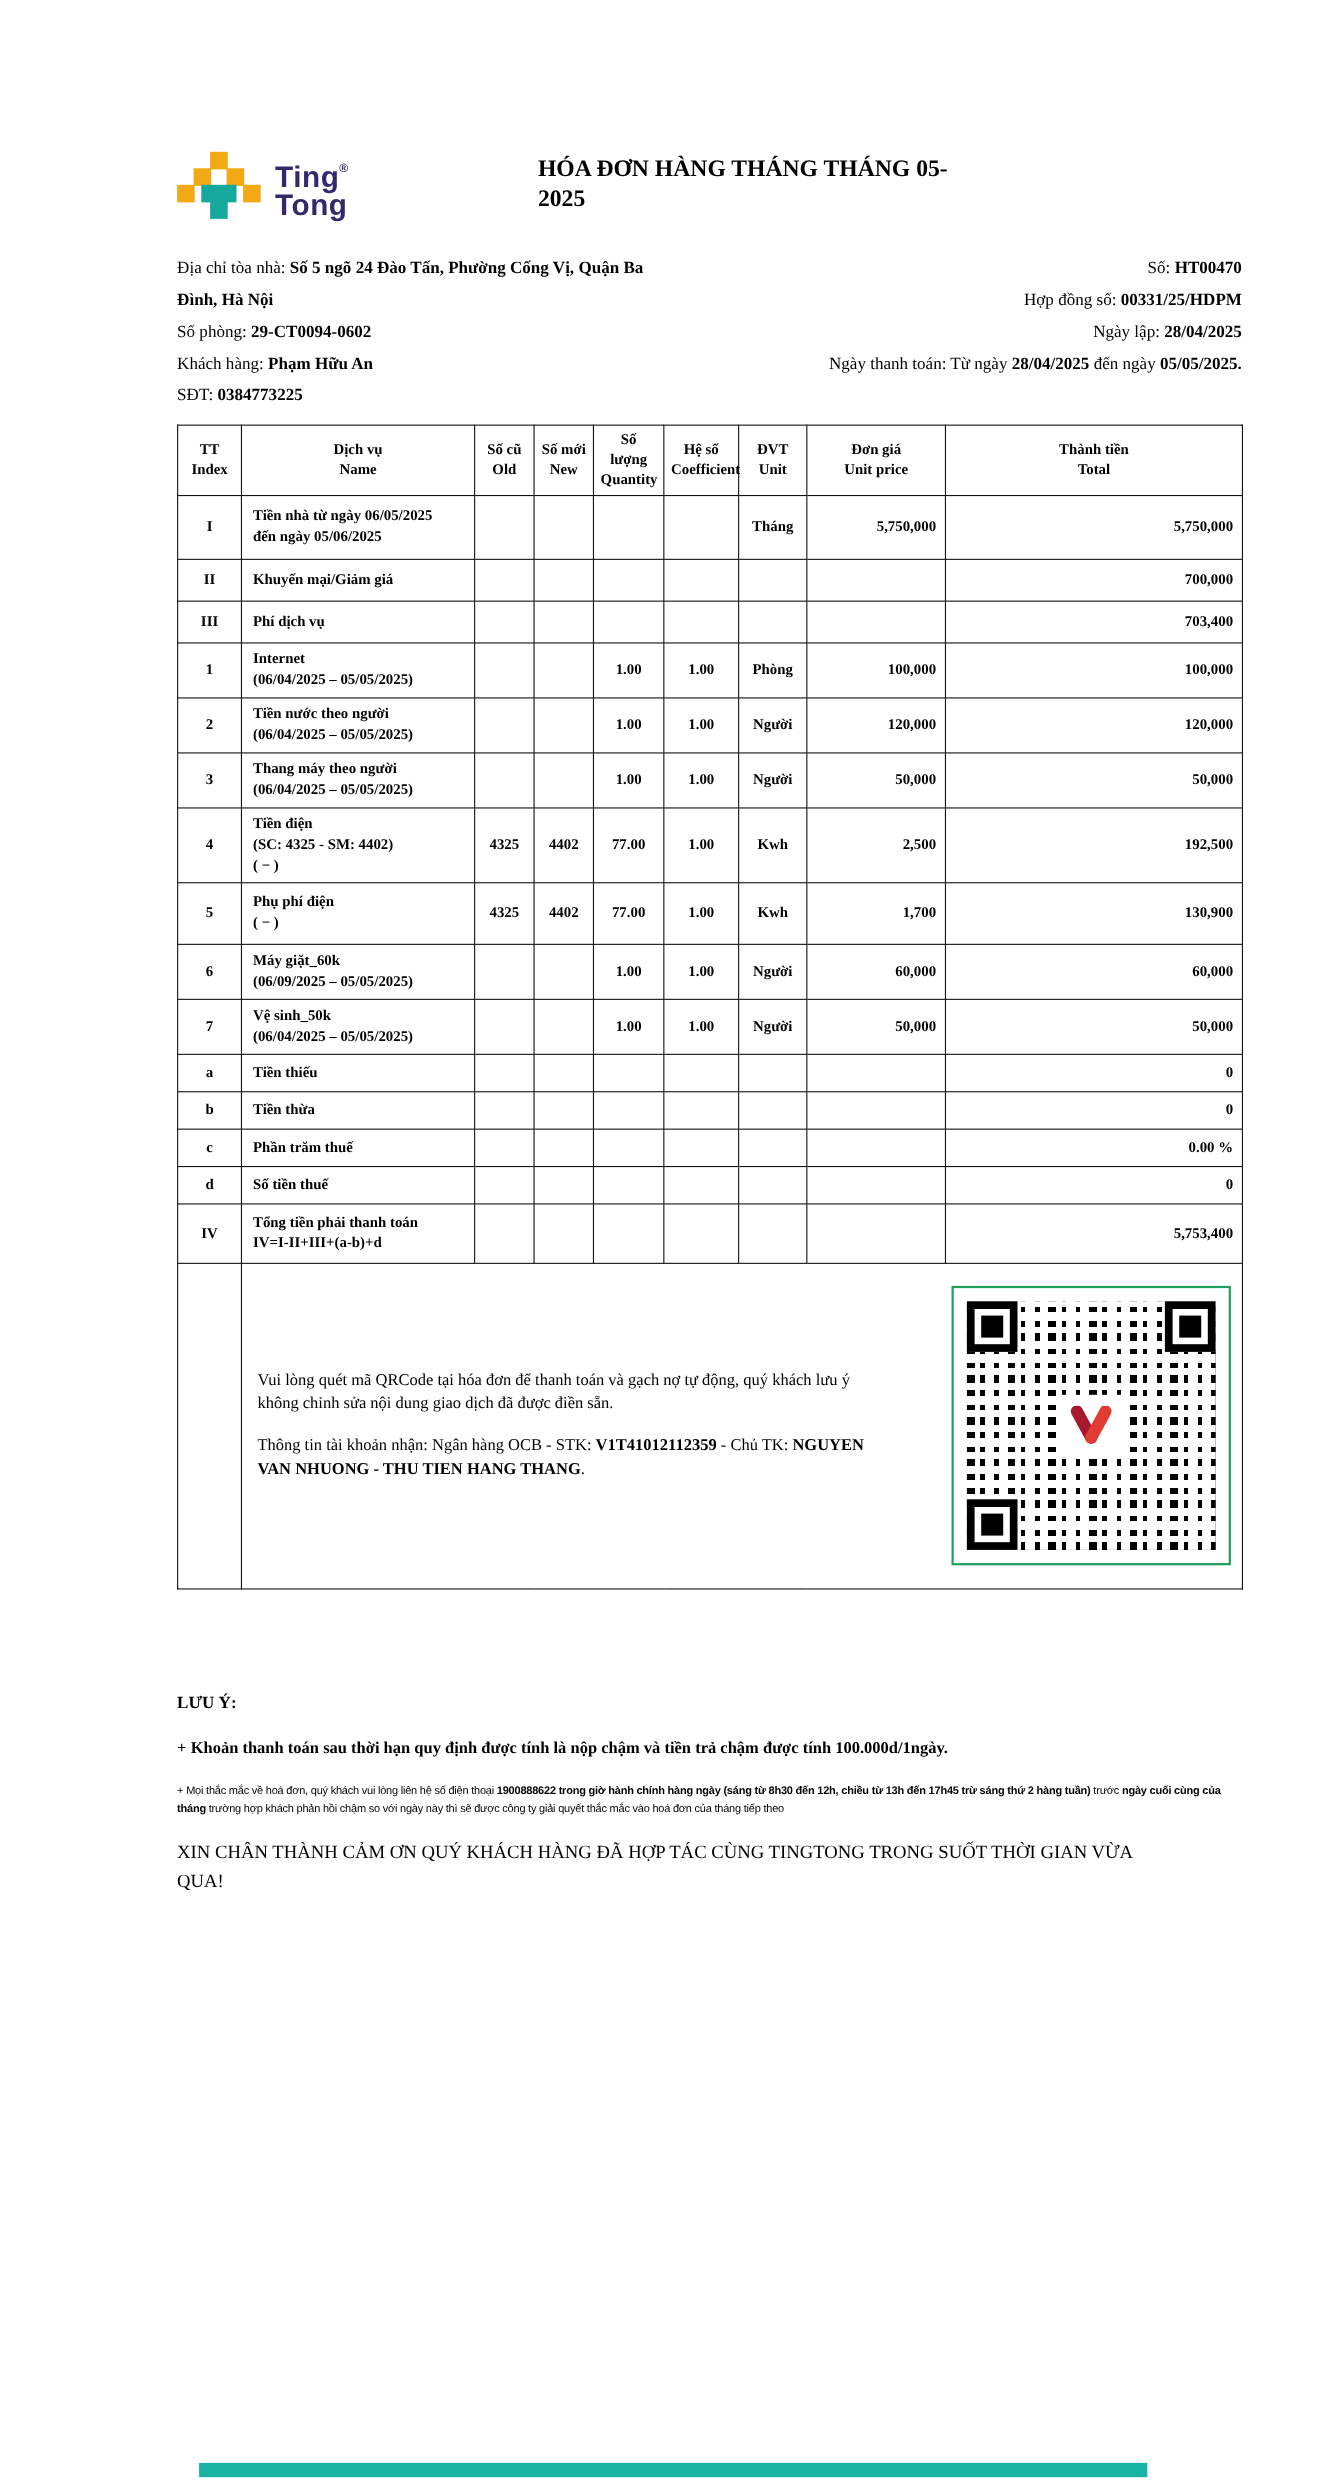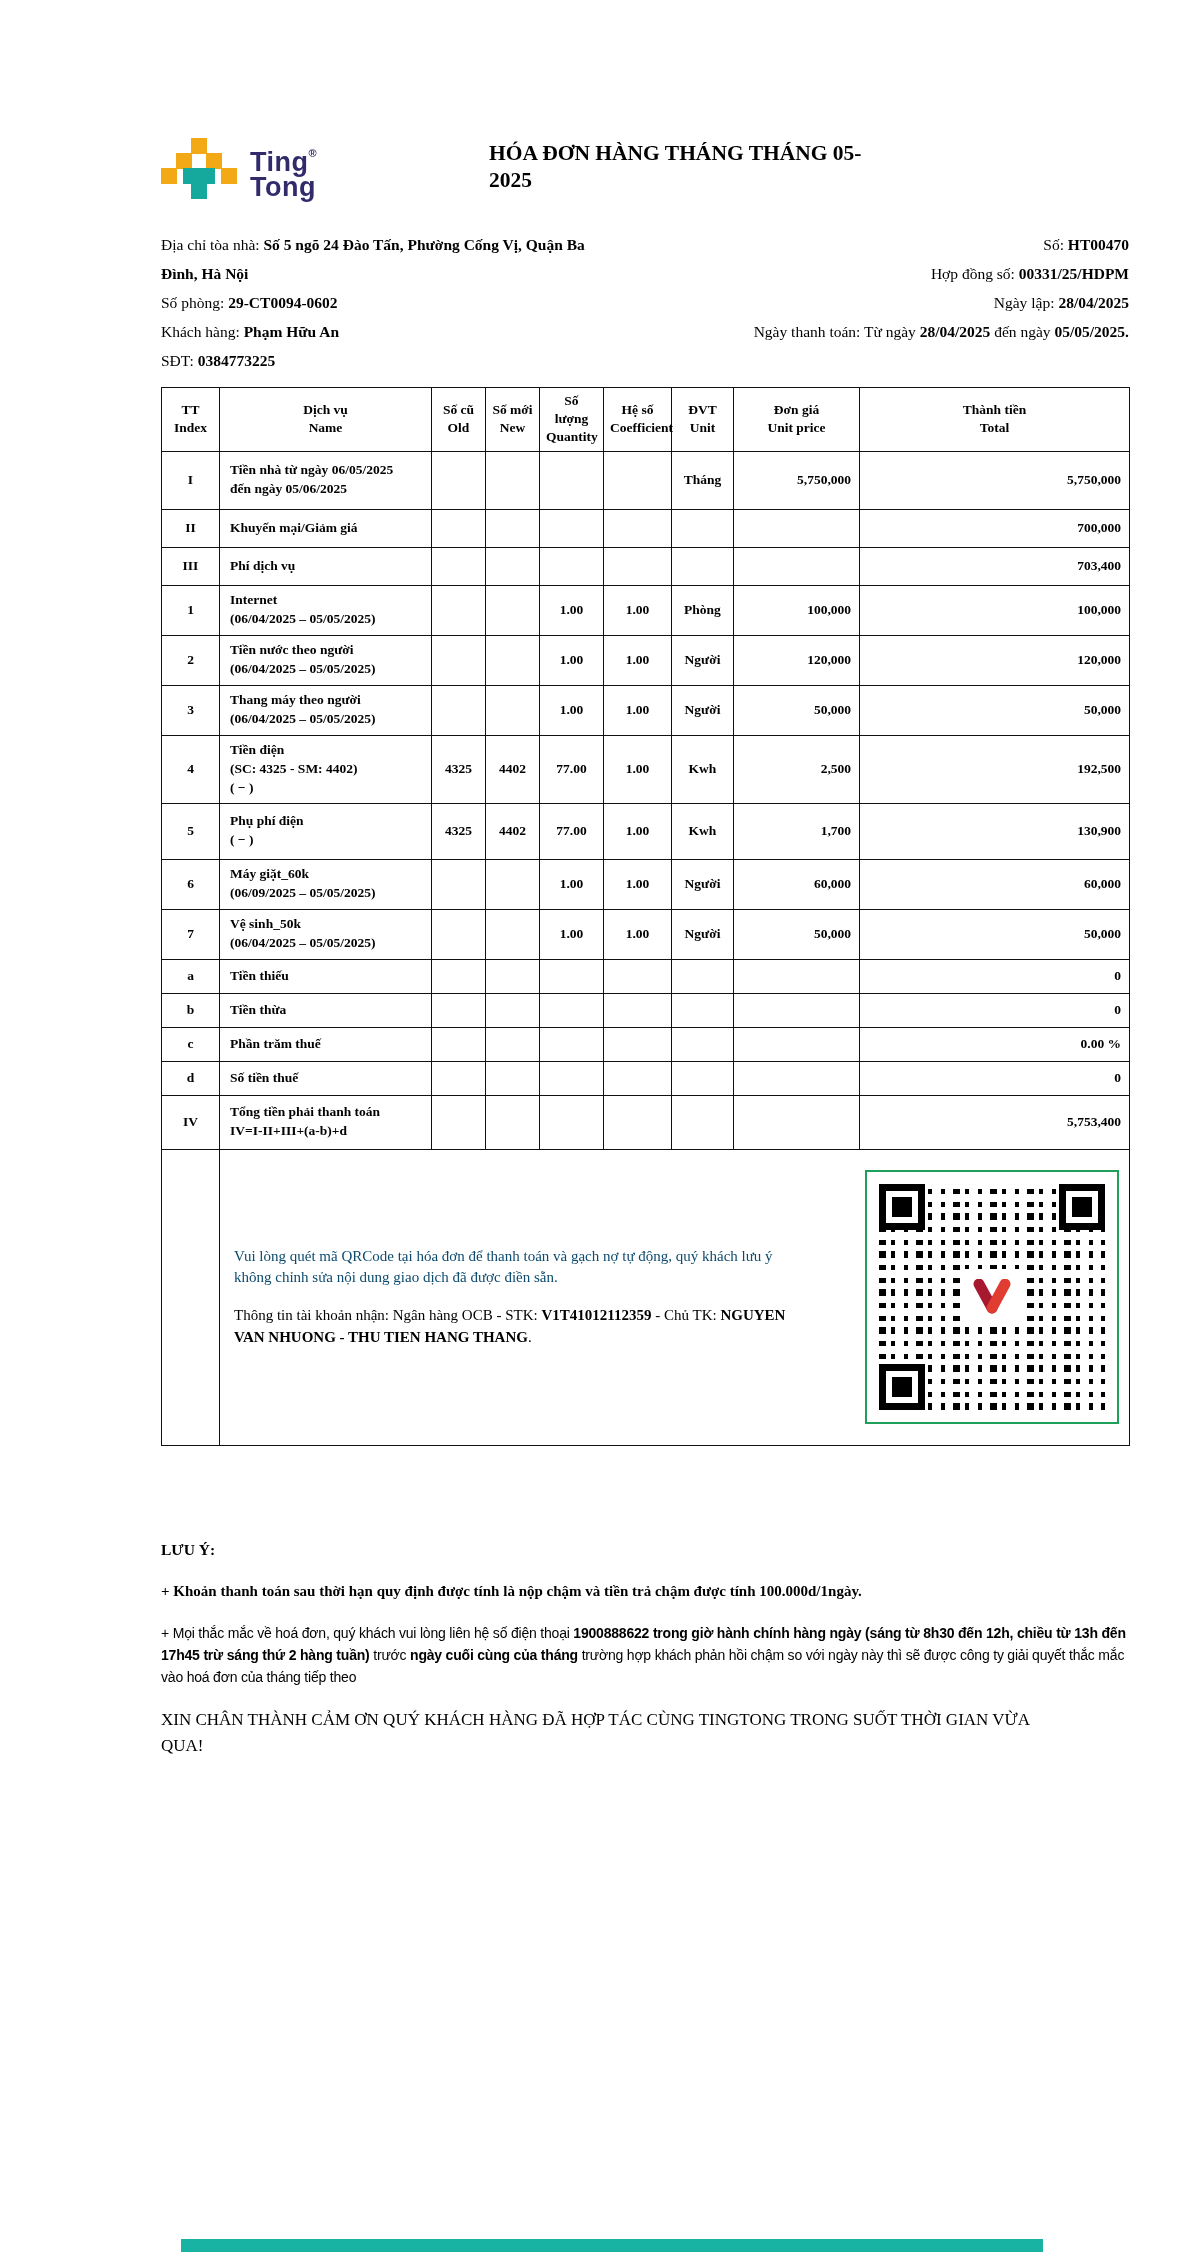--- a/index.html
+++ b/index.html
@@ -56,21 +56,21 @@
   #rows-body tr:nth-child(12){height:34px;}
   #rows-body tr:nth-child(13){height:34px;}
   #rows-body tr:nth-child(14){height:34px;}
   #rows-body tr:nth-child(15){height:54px;}
   .words-row{height:40px;}
   .words-cell{font-style:italic;font-weight:normal;text-align:left;padding-left:14px !important;font-size:14.5px;}
   .qr-row{height:296px;}
   .qr-cell{padding:8px 10px 8px 14px !important;font-weight:normal;}
   .qr-flex{display:flex;justify-content:space-between;align-items:center;height:100%;}
   .qr-texts{max-width:578px;font-size:15px;line-height:1.45;}
-  .notice-red{color:#0c4a6e;margin:0 0 16px 0;}
+  .notice-red{color:#000000;margin:0 0 16px 0;}
   .acct{margin:0;}
 
   
   .qr-box{border:2.5px solid #1E9F5A;background:#fff;padding:12px;}
   .qr-code{width:226px;height:226px;position:relative;
     background:
       repeating-linear-gradient(90deg,#000 0 7px,#fff 7px 12px,#000 12px 16px,#fff 16px 25px,#000 25px 29px,#fff 29px 37px),
       repeating-linear-gradient(0deg,#000 0 7px,#fff 7px 13px,#000 13px 18px,#fff 18px 26px,#000 26px 31px,#fff 31px 38px);
     background-blend-mode:lighten;}
   .finder{position:absolute;width:46px;height:46px;border:7px solid #000;background:#fff;box-sizing:border-box;}
@@ -78,21 +78,21 @@
   .f-tl{left:0;top:0;}
   .f-tr{right:0;top:0;}
   .f-bl{left:0;bottom:0;}
   .qr-center{position:absolute;left:50%;top:50%;transform:translate(-50%,-50%);
              width:56px;height:56px;background:#fff;display:flex;align-items:center;justify-content:center;}
 
   
   .notes{margin-top:95px;}
   .notes-heading{font-weight:bold;font-size:15.5px;margin:0 0 24px 0;}
   .note1{font-weight:bold;font-size:15px;margin:0 0 22px 0;}
-  .note2{font-family:"Liberation Sans", sans-serif;font-size:14px;line-height:1.6;
+  .note2{font-family:"Liberation Sans", sans-serif;font-size:10px;line-height:1.6;
          letter-spacing:-.2px;margin:0 0 18px 0;}
   .thanks{font-weight:normal;font-size:17px;line-height:1.55;max-width:880px;margin:0;}
 
   .footer-bar{position:absolute;bottom:7px;left:0;right:0;margin:0 auto;width:862px;height:13px;background:#19B3A4;}
 </style>
 </head>
 <body>
 
 <div class="page">
   <div class="content">

